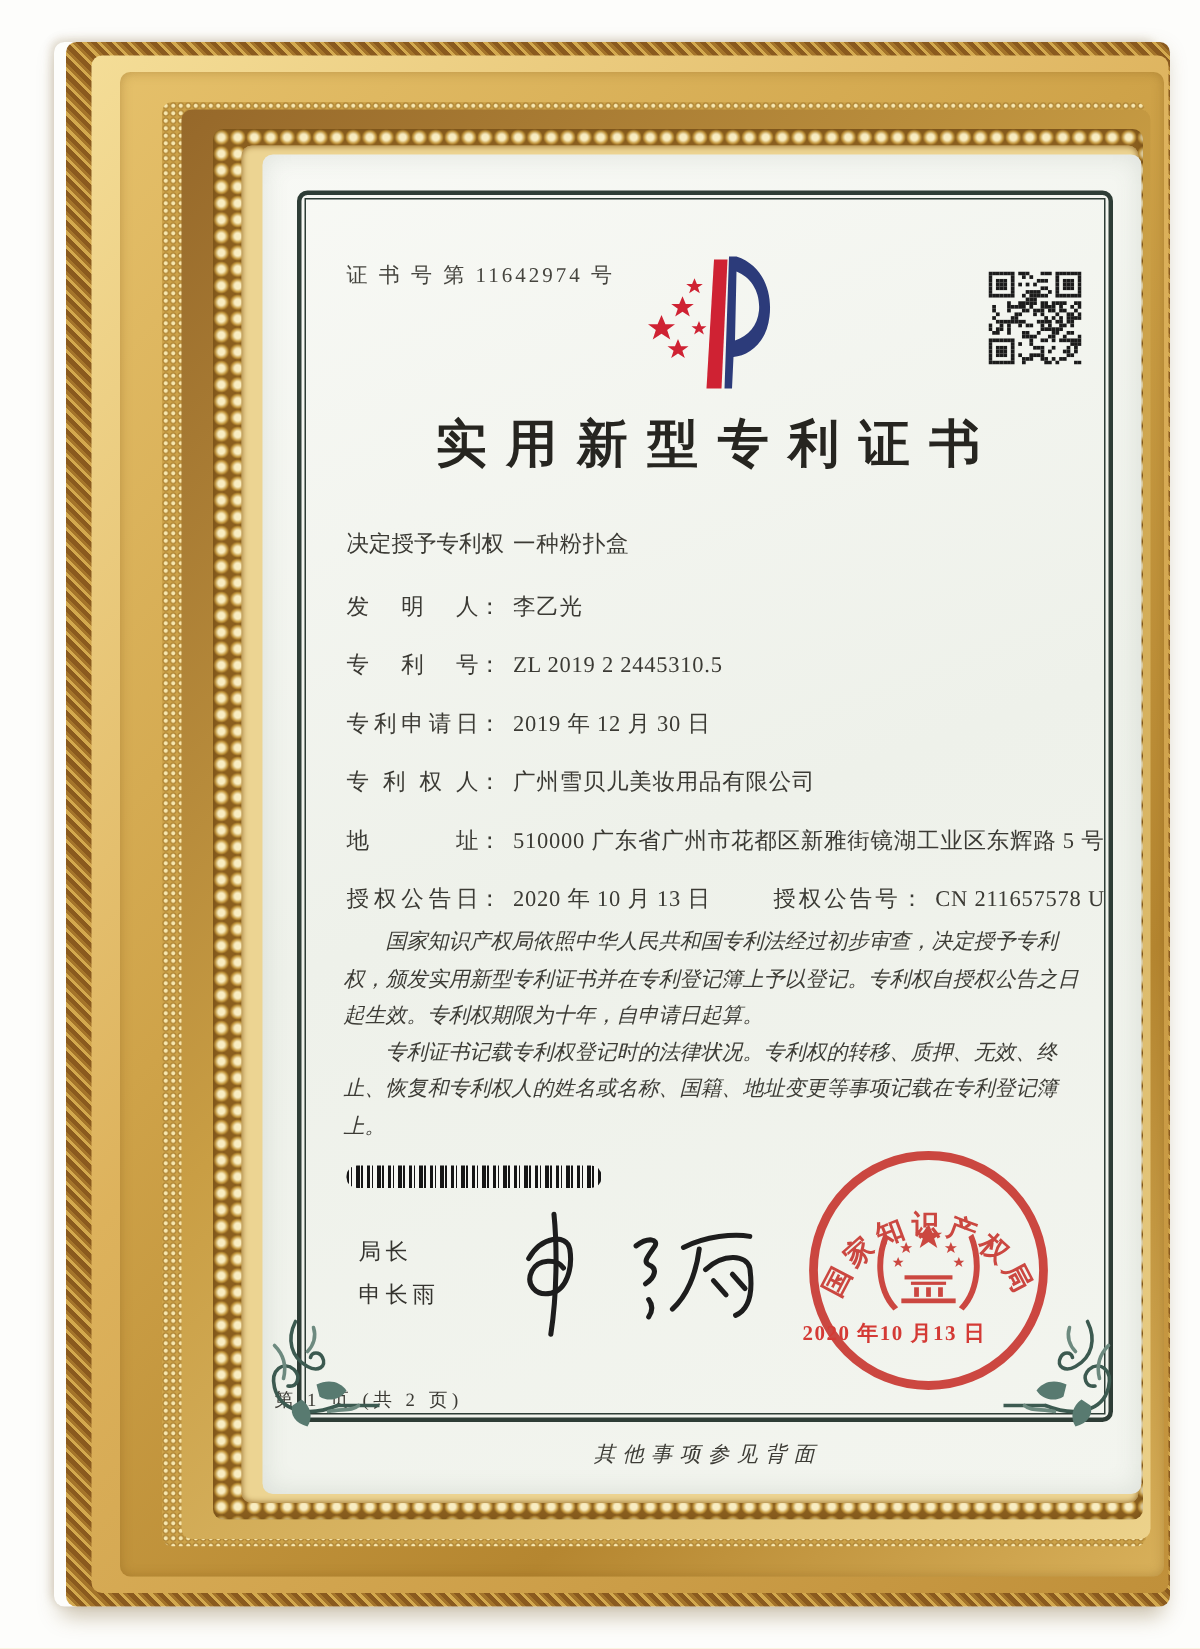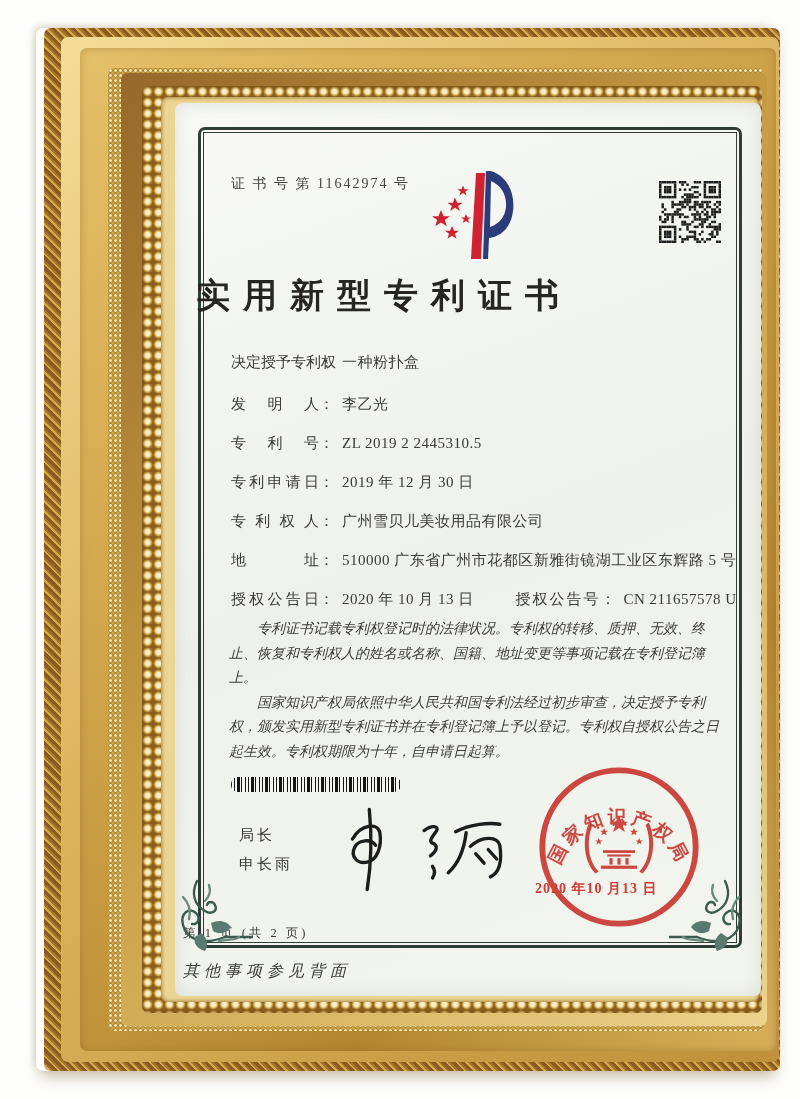--- a/index.html
+++ b/index.html
@@ -33,21 +33,21 @@
            box-shadow:inset 0 0 18px rgba(70,95,70,.14); overflow:hidden; }
   .inner-border { position:absolute; left:15px; top:24px; right:19px; bottom:48px;
                   border:3px solid #2e3d36; }
   .inner-border::after { content:''; position:absolute; inset:2px; border:1px solid #2e3d36; }
 
   .cert-no { position:absolute; left:48px; top:72px; font-size:14px; letter-spacing:2px; color:#45443e; }
 
   .logo { position:absolute; left:244px; top:64px; width:100px; height:100px; }
   .qr   { position:absolute; left:484px; top:78px; width:62px; height:62px; }
 
-  .title { position:absolute; left:0; right:0; top:170px; text-align:left;
+  .title { position:absolute; left:0; right:0; top:170px; text-align:center;
            font-size:34px; font-weight:600; letter-spacing:13px; color:#262520; text-indent:13px; }
 
   .frow { position:absolute; left:48px; right:30px; font-size:15px; color:#3b3a34; white-space:nowrap; }
   .flabel { display:inline-block; width:88px; text-align:justify; text-align-last:justify; vertical-align:bottom; }
   .fcolon { margin-right:8px; }
   .fvalue { letter-spacing:.5px; }
   .grant-label { display:inline-block; margin-left:38px; letter-spacing:2px; }
 
   .paras { position:absolute; left:46px; right:34px; top:514px; font-size:14px; line-height:1.75;
            font-style:italic; color:#3d3c36; }
@@ -59,22 +59,22 @@
   .signer { position:absolute; left:48px; top:718px; font-size:15px; letter-spacing:3px; color:#35342f; line-height:1.9; }
   .signature { position:absolute; left:148px; top:696px; width:200px; height:100px; }
 
   .seal { position:absolute; left:362px; top:662px; width:164px; height:164px; opacity:.92;
           mix-blend-mode:multiply; }
   .seal-date { position:absolute; left:352px; top:777px; width:190px; 
                color:#d43a35; font-size:14px; letter-spacing:1px; font-weight:600; }
 
   .page-note { position:absolute; left:0; right:0; top:822px; text-align:left;
                font-size:12.5px; letter-spacing:3px; color:#3b3a34; }
-  .back-note { position:absolute; left:0; right:0; top:858px; text-align:left;
-               font-size:16px; letter-spacing:5px; font-style:italic; color:#3d3c36; }
+  .back-note { position:absolute; left:0; right:0; top:858px; text-align:center;
+               font-size:14px; letter-spacing:5px; font-style:italic; color:#3d3c36; }
 
   .orn { position:absolute; width:86px; height:90px; }
   .orn-bl { left:-8px; top:772px; }
   .orn-br { right:6px; top:772px; transform:scaleX(-1); }
 </style>
 </head>
 <body>
 
 <div class="frame">
  <div class="f-rope">
@@ -419,22 +419,22 @@
           </div>
           <div class="frow" style="top:448px">
             <span class="flabel">地址</span><span class="fcolon">：</span><span class="fvalue">510000 广东省广州市花都区新雅街镜湖工业区东辉路 5 号</span>
           </div>
           <div class="frow" style="top:487px">
             <span class="flabel">授权公告日</span><span class="fcolon">：</span><span class="fvalue">2020 年 10 月 13 日</span>
             <span class="grant-label">授权公告号</span><span class="fcolon">：</span><span class="fvalue">CN 211657578 U</span>
           </div>
 
           <div class="paras">
+            <p>国家知识产权局依照中华人民共和国专利法经过初步审查，决定授予专利权，颁发实用新型专利证书并在专利登记簿上予以登记。专利权自授权公告之日起生效。专利权期限为十年，自申请日起算。</p>
             <p>专利证书记载专利权登记时的法律状况。专利权的转移、质押、无效、终止、恢复和专利权人的姓名或名称、国籍、地址变更等事项记载在专利登记簿上。</p>
-            <p>国家知识产权局依照中华人民共和国专利法经过初步审查，决定授予专利权，颁发实用新型专利证书并在专利登记簿上予以登记。专利权自授权公告之日起生效。专利权期限为十年，自申请日起算。</p>
           </div>
 
           <div class="barcode"></div>
 
           <div class="signer">
             <div>局长</div>
             <div>申长雨</div>
           </div>
 
           <svg class="signature" viewBox="0 0 190 95" fill="none" stroke="#1d1d1d" stroke-width="3.2" stroke-linecap="round">

